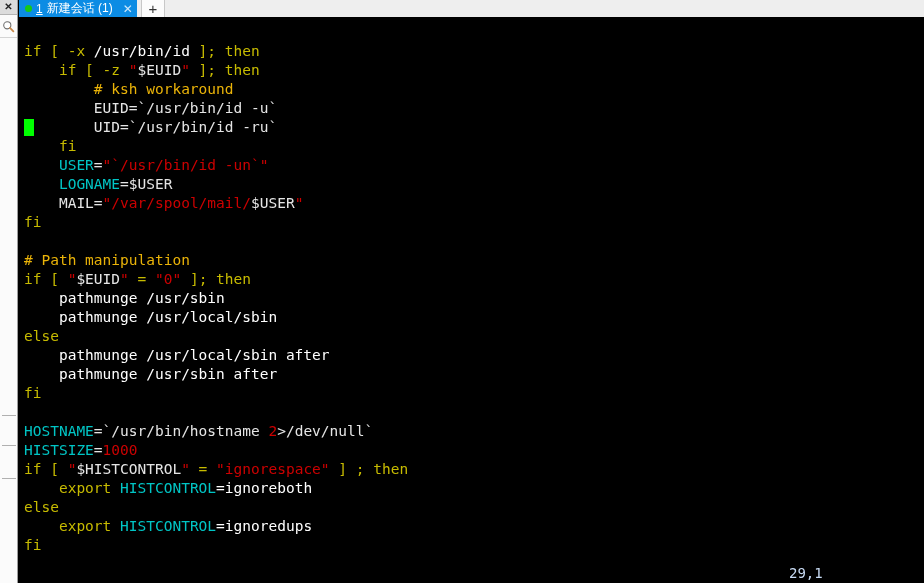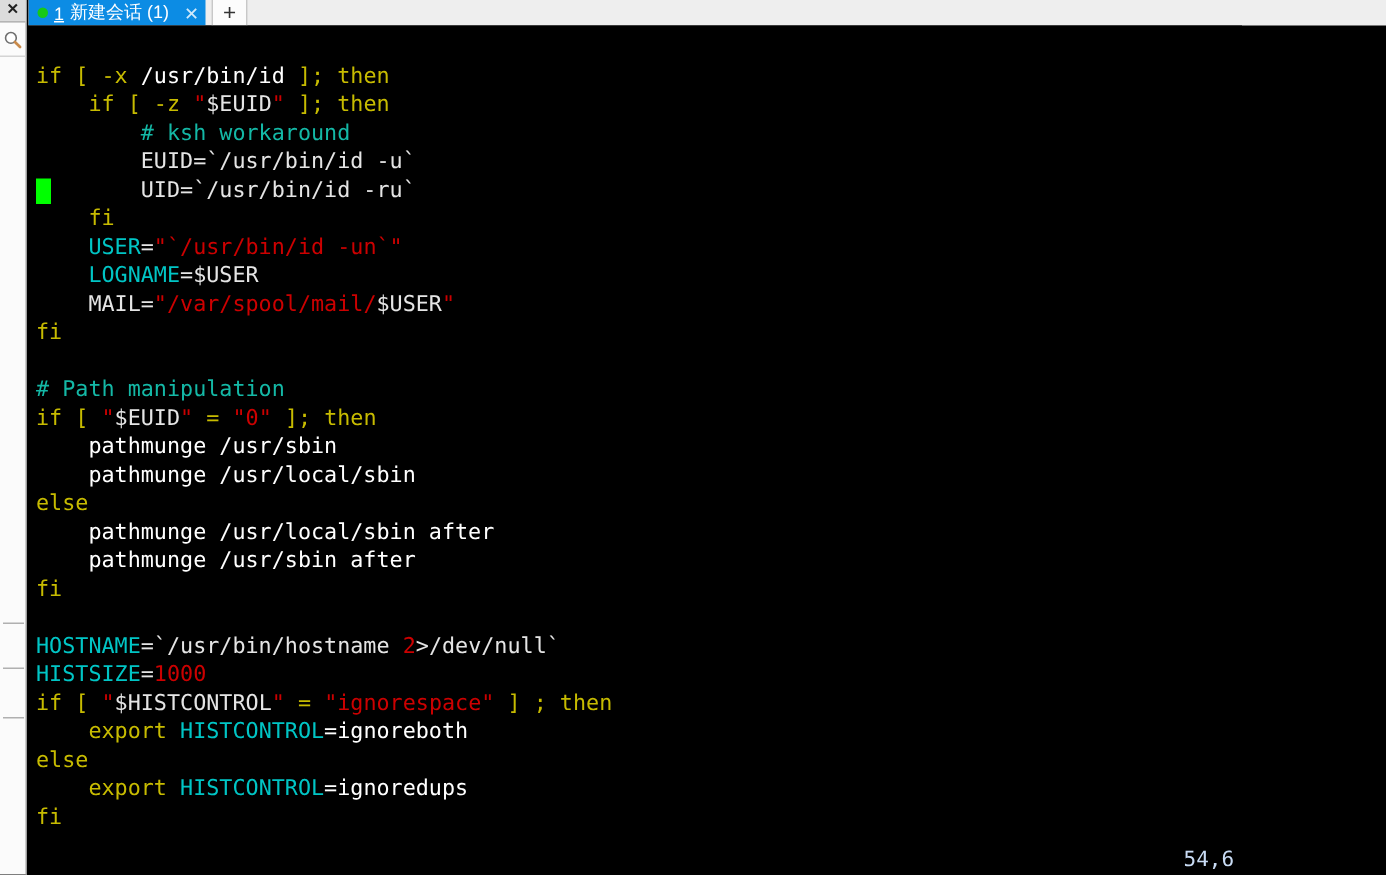--- a/index.html
+++ b/index.html
@@ -72,21 +72,21 @@
   .code{
     position:absolute;left:5px;top:25px;
     font-family:"DejaVu Sans Mono","Liberation Mono",monospace;
     font-size:14.5px;line-height:19px;
     white-space:pre;
   }
   .ln{height:19px;white-space:pre;}
   
   .kw {color:#c7bb00;}   
   .pl {color:#ffffff;}   
-  .cm2{color:#14b8a6;}
+  .cm2{color:#eab308;}
   .vr {color:#e5e5e5;}   
   .id {color:#00c5c5;}   
   .st {color:#cc0000;}   
 
   .cursor{
     position:absolute;
     width:10px;height:17px;background:#00ff00;
   }
 
   
@@ -128,18 +128,18 @@
     <div class="newtab" id="newtab" style="left: 122px;">
       <span>+</span>
     </div>
   </div>
 
   <div class="term">
     <div class="code" id="code"><div class="ln"><span class="kw">if [ -x </span><span class="pl">/usr/bin/id</span><span class="kw"> ]; then</span></div><div class="ln"><span class="kw">    if [ -z </span><span class="st">"</span><span class="vr">$EUID</span><span class="st">"</span><span class="kw"> ]; then</span></div><div class="ln"><span class="pl">        </span><span class="cm2"># ksh workaround</span></div><div class="ln"><span class="vr">        EUID=`/usr/bin/id -u`</span></div><div class="ln"><span class="vr">        UID=`/usr/bin/id -ru`</span></div><div class="ln"><span class="pl">    </span><span class="kw">fi</span></div><div class="ln"><span class="pl">    </span><span class="id">USER</span><span class="vr">=</span><span class="st">"`/usr/bin/id -un`"</span></div><div class="ln"><span class="pl">    </span><span class="id">LOGNAME</span><span class="vr">=</span><span class="vr">$USER</span></div><div class="ln"><span class="pl">    </span><span class="vr">MAIL</span><span class="vr">=</span><span class="st">"/var/spool/mail/</span><span class="vr">$USER</span><span class="st">"</span></div><div class="ln"><span class="kw">fi</span></div><div class="ln">&nbsp;</div><div class="ln"><span class="cm2"># Path manipulation</span></div><div class="ln"><span class="kw">if [ </span><span class="st">"</span><span class="vr">$EUID</span><span class="st">"</span><span class="kw"> = </span><span class="st">"0"</span><span class="kw"> ]; then</span></div><div class="ln"><span class="pl">    pathmunge /usr/sbin</span></div><div class="ln"><span class="pl">    pathmunge /usr/local/sbin</span></div><div class="ln"><span class="kw">else</span></div><div class="ln"><span class="pl">    pathmunge /usr/local/sbin after</span></div><div class="ln"><span class="pl">    pathmunge /usr/sbin after</span></div><div class="ln"><span class="kw">fi</span></div><div class="ln">&nbsp;</div><div class="ln"><span class="id">HOSTNAME</span><span class="vr">=`/usr/bin/hostname </span><span class="st">2</span><span class="vr">&gt;/dev/null`</span></div><div class="ln"><span class="id">HISTSIZE</span><span class="vr">=</span><span class="st">1000</span></div><div class="ln"><span class="kw">if [ </span><span class="st">"</span><span class="vr">$HISTCONTROL</span><span class="st">"</span><span class="kw"> = </span><span class="st">"ignorespace"</span><span class="kw"> ] ; then</span></div><div class="ln"><span class="pl">    </span><span class="kw">export</span><span class="pl"> </span><span class="id">HISTCONTROL</span><span class="pl">=ignoreboth</span></div><div class="ln"><span class="kw">else</span></div><div class="ln"><span class="pl">    </span><span class="kw">export</span><span class="pl"> </span><span class="id">HISTCONTROL</span><span class="pl">=ignoredups</span></div><div class="ln"><span class="kw">fi</span></div></div>
     <div class="cursor" id="cursor" style="background: rgb(0, 255, 0); left: 5px; top: 102px;"></div>
 
     <div class="status">
-      <span class="st-pos">54,6</span>
+      <span class="st-pos">29,1</span>
       <span class="st-pct">3</span>
     </div>
   </div>
 
 </div>
 
 </body></html>

